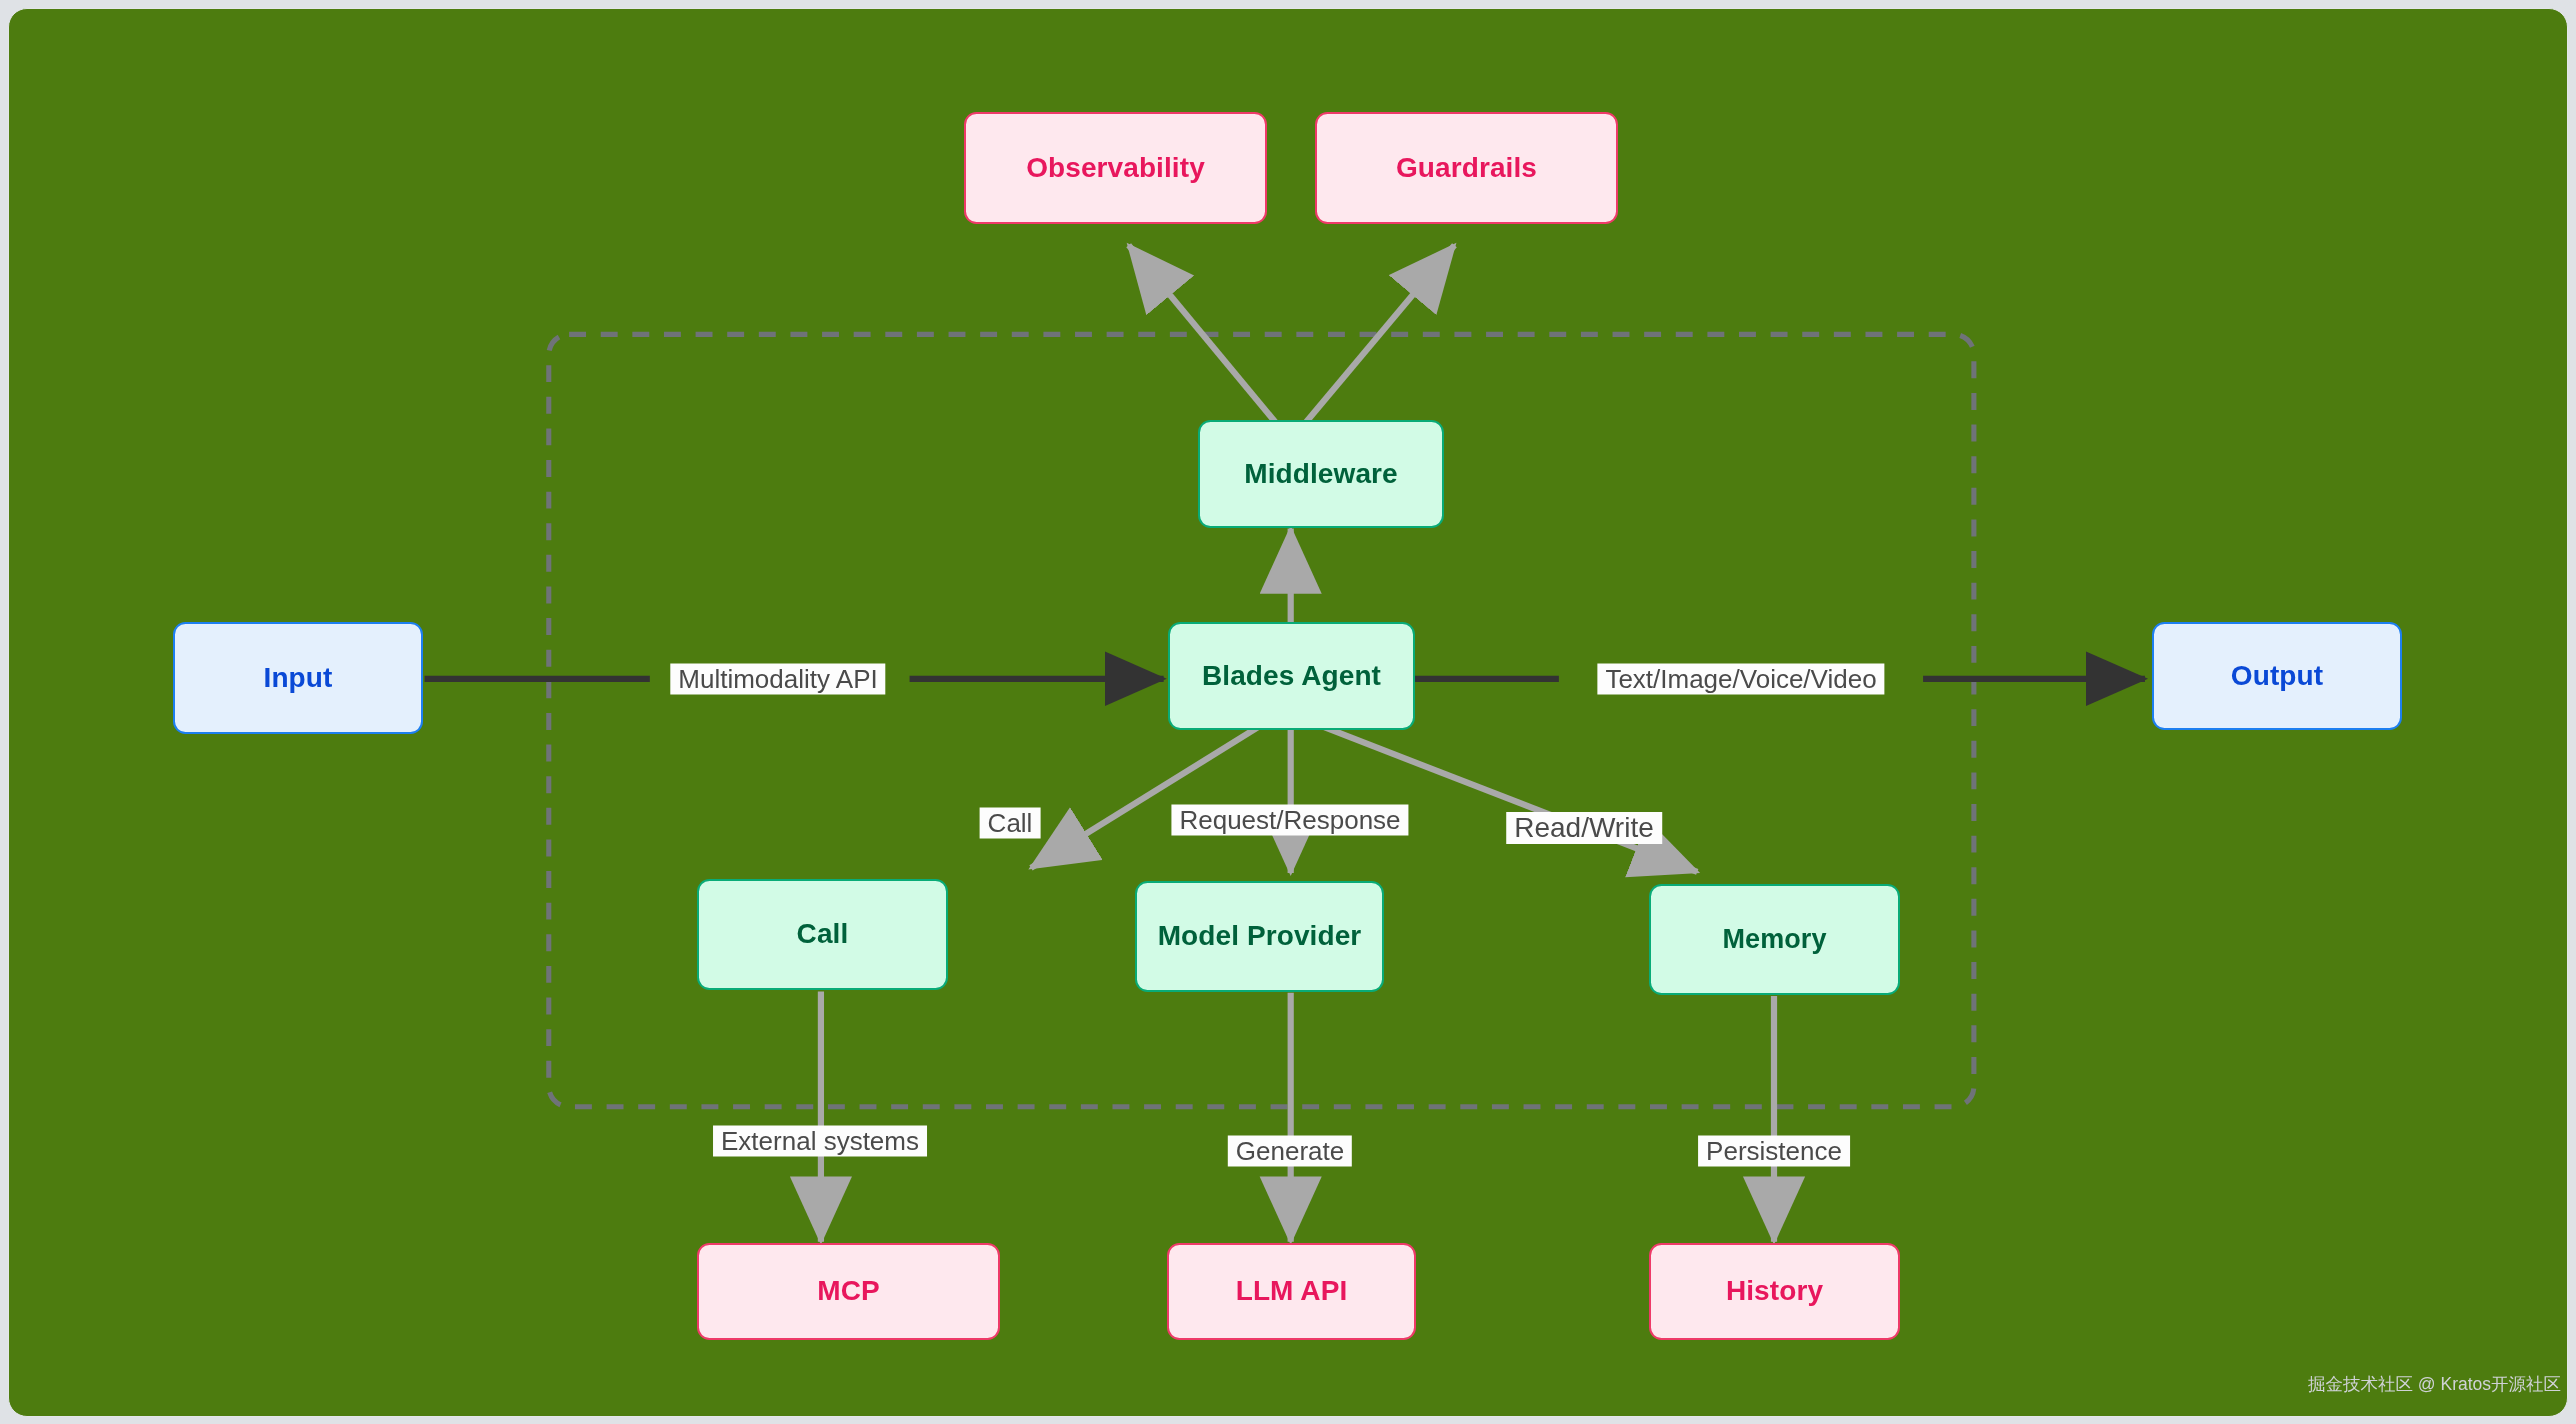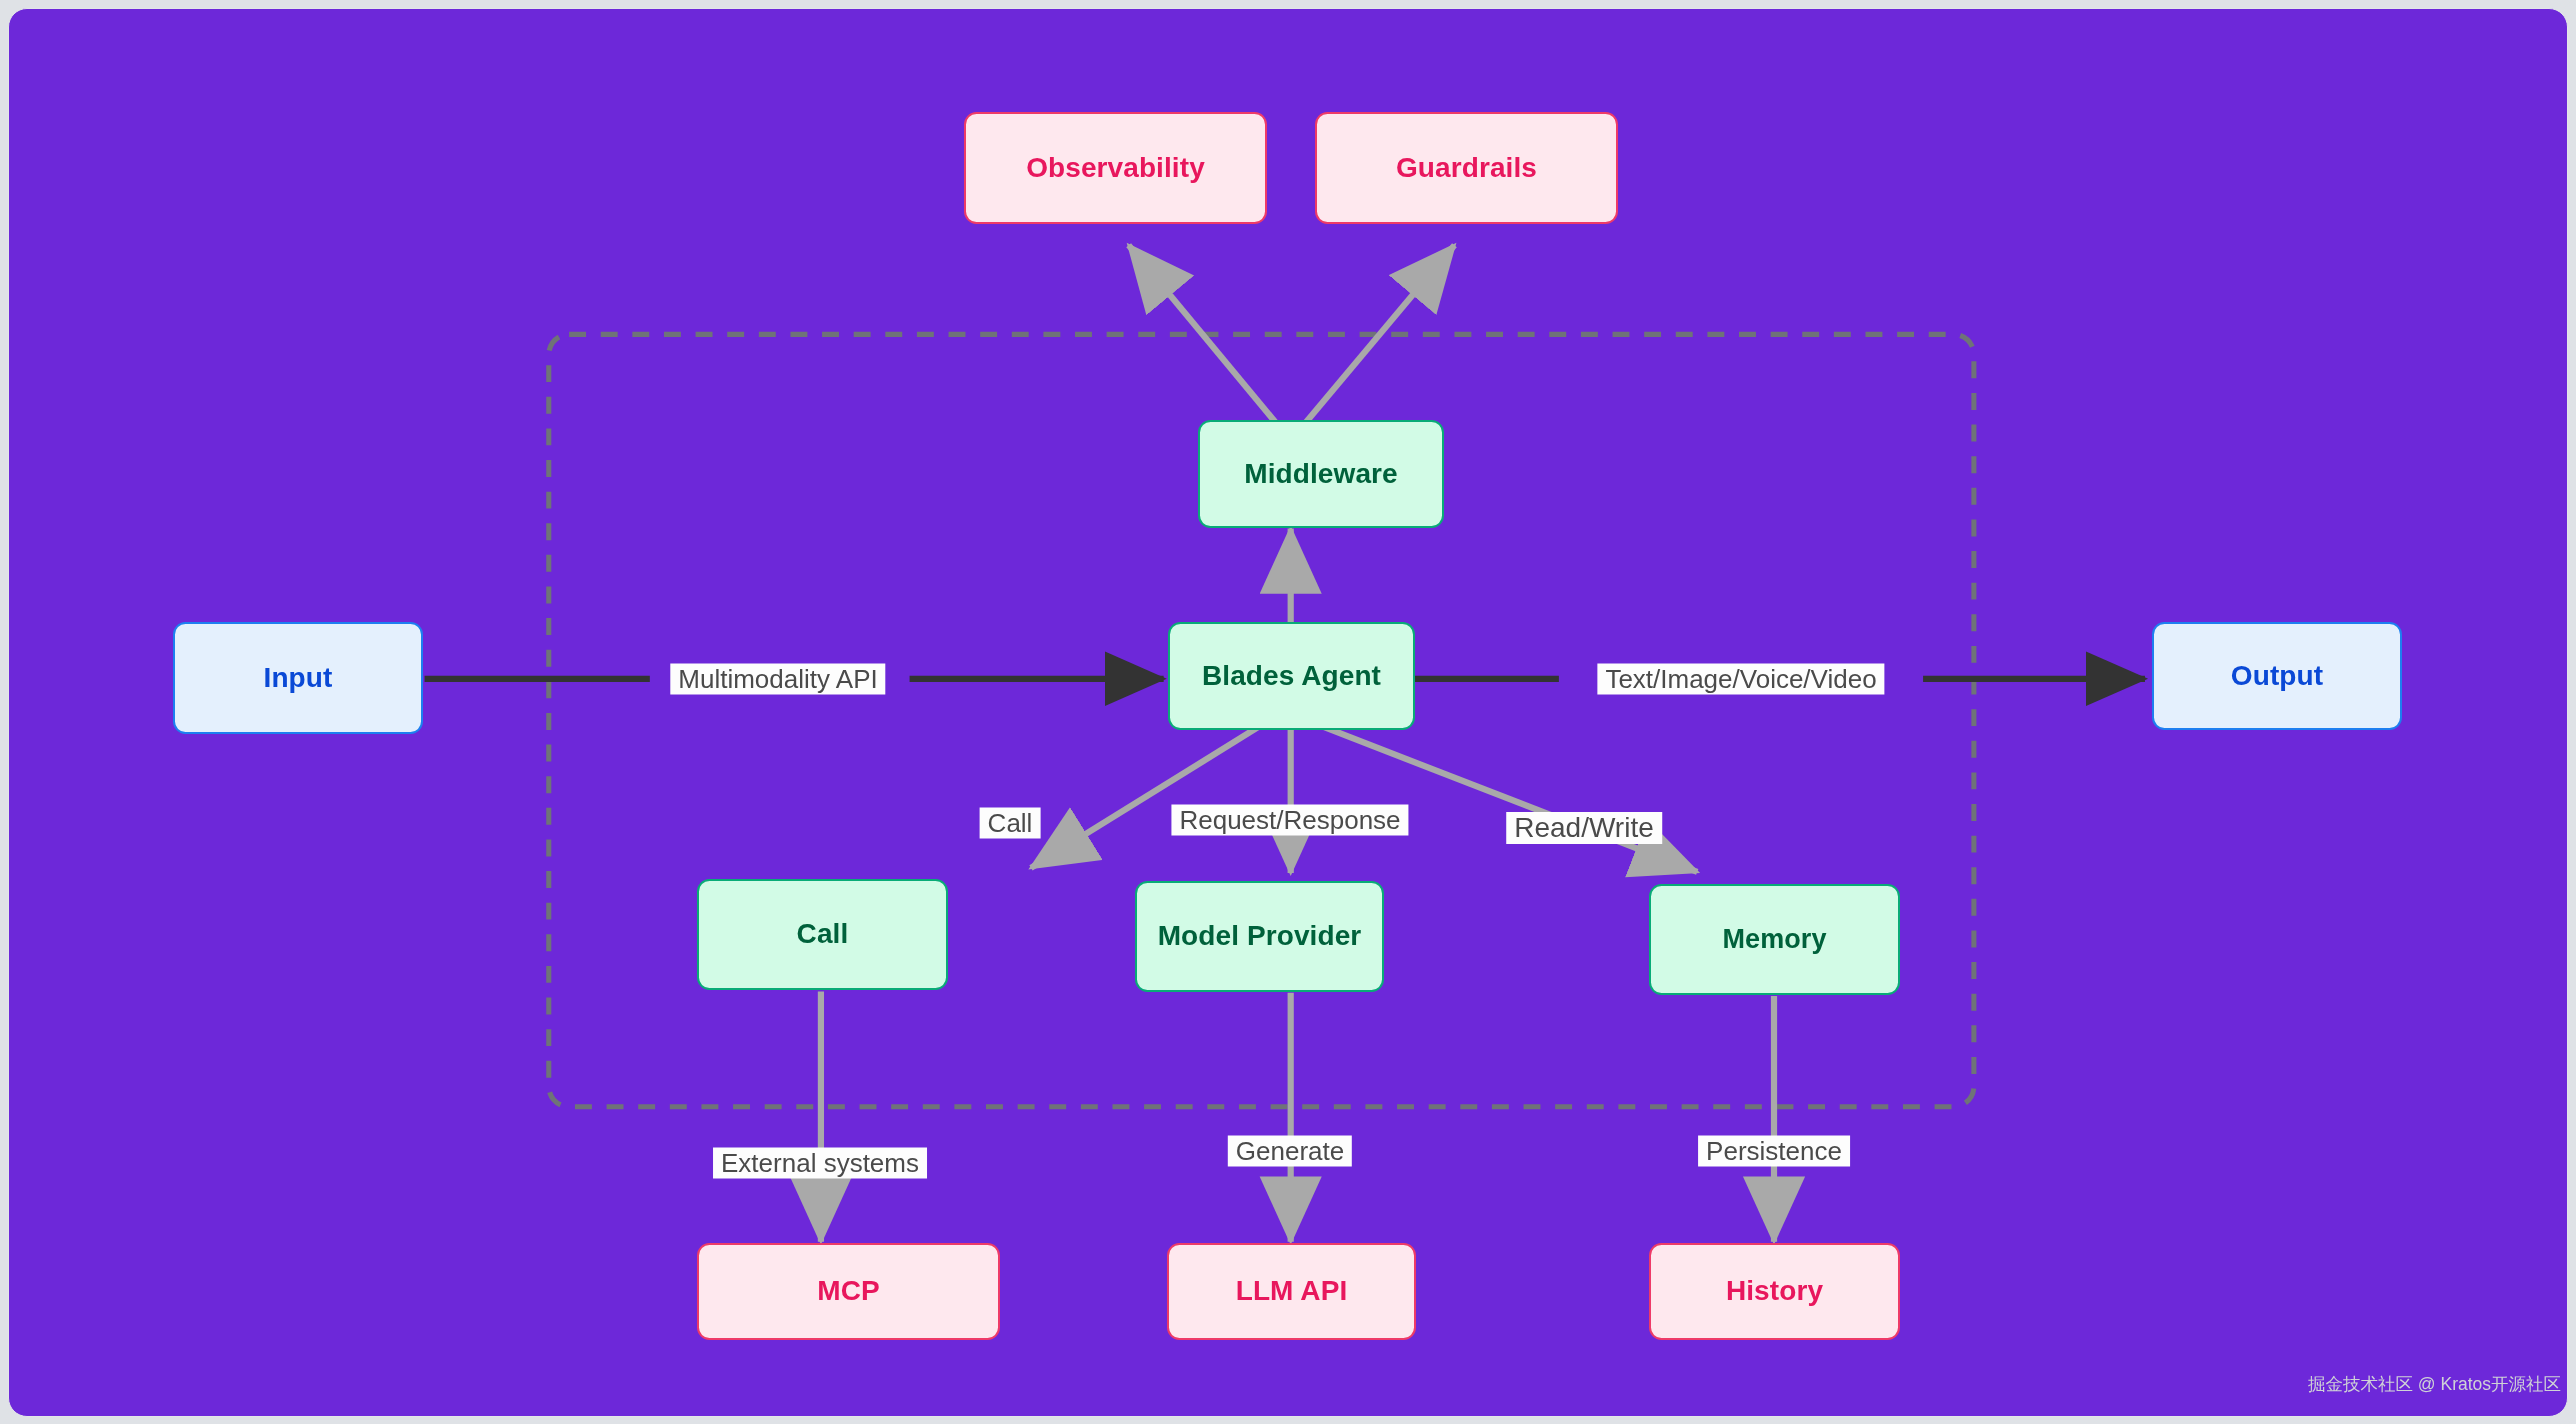--- a/index.html
+++ b/index.html
@@ -5,21 +5,21 @@
   html,body{margin:0;padding:0;}
   body{
     width:2576px;height:1425px;
     background:#dfe2e6;
     font-family:"Liberation Sans", sans-serif;
     overflow:hidden;
   }
   #card{
     position:absolute;left:8px;top:8px;
     width:2560px;height:1409px;
-    background:#6d28d9;
+    background:#4d7c0f;
     border:0.6px solid #e3e6e9;
     border-radius:19px;
     box-sizing:border-box;
     overflow:hidden;
   }
   #stage{position:absolute;left:0;top:0;width:2560px;height:1409px;}
   svg.edges{position:absolute;left:0;top:0;width:2560px;height:1409px;}
 
   .node{
     position:absolute;
@@ -157,21 +157,21 @@
     </div>
 
     <div class="edge-label" style="left:1281px;top:811px;font-size:26px;">
       <span>Request/Response</span>
     </div>
 
     <div class="edge-label" style="left:1575px;top:819px;font-size:28px;">
       <span>Read/Write</span>
     </div>
 
-    <div class="edge-label" style="left:811px;top:1132px;font-size:26px;margin-top:22px;">
+    <div class="edge-label" style="left:811px;top:1132px;font-size:26px;">
       <span>External systems</span>
     </div>
 
     <div class="edge-label" style="left:1281px;top:1142px;font-size:26px;">
       <span>Generate</span>
     </div>
 
     <div class="edge-label" style="left:1765px;top:1142px;font-size:26px;">
       <span>Persistence</span>
     </div>

